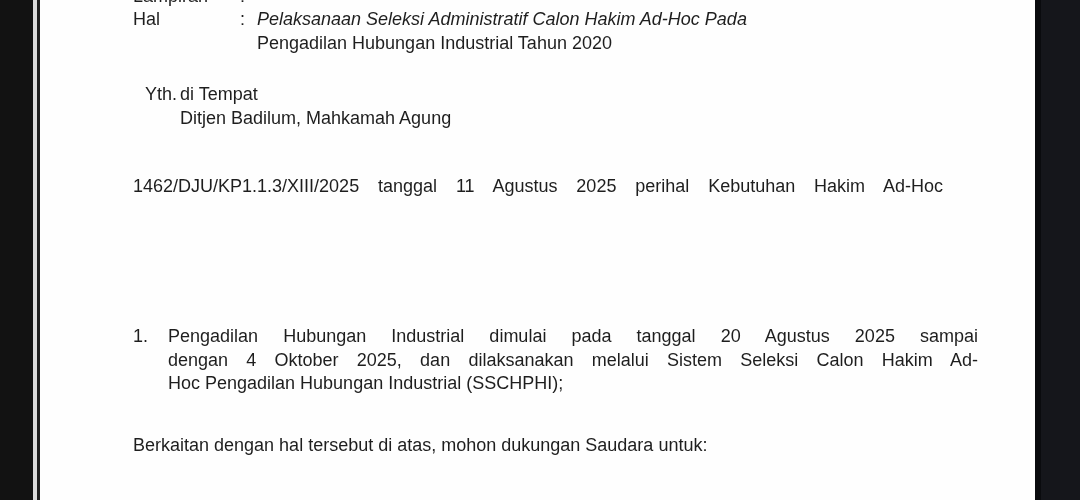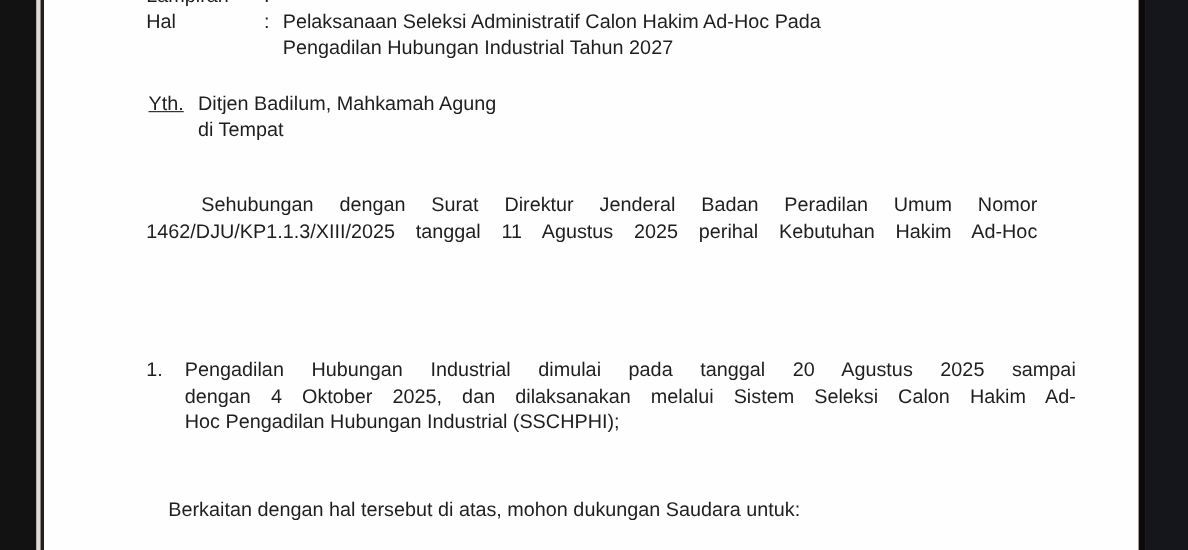--- a/index.html
+++ b/index.html
@@ -1,18 +1,18 @@
 <!DOCTYPE html>
 <html><head>
 <meta charset="utf-8">
 <style>
   html,body{margin:0;padding:0;background:#000;}
   .stage{
     position:relative;width:1080px;height:500px;overflow:hidden;
-    background:#c2410c;
+    background:#1d4ed8;
     font-family:"Liberation Sans", sans-serif;
   }
   
   .bar{position:absolute;top:0;bottom:0;}
   .bar-left-black{left:0;width:33px;background:#121212;}
   .bar-left-seam{left:33px;width:4px;background:#dcdcdc;}
   .bar-left-line{left:37px;width:3px;background:#202020;}
   .bar-right-line{left:1035px;width:6px;background:#0a0b0e;}
   .bar-right-black{left:1041px;width:39px;background:#15161b;}
 
@@ -29,21 +29,21 @@
 
   
   .labelrow{position:relative;}
   .labelrow .lbl{position:absolute;left:0;top:0;}
   .labelrow .cln{position:absolute;left:107px;top:0;}
   .labelrow .val{position:absolute;left:124px;top:0;width:686px;}
   .faint{color:#b9b9b9;}
 
   
   .yth{position:relative;padding-left:47px;}
-  .yth .salut{position:absolute;left:2px;top:0;text-decoration:underline;}
+  .yth .salut{position:absolute;left:12px;top:0;}
 
   
   .item{position:relative;padding-left:35px;}
   .item .num{position:absolute;left:0;top:0;}
 
   .indent1{text-indent:50px;}
 </style>
 </head>
 <body>
 
@@ -60,41 +60,40 @@
     <div class="block labelrow" style="top:-15px;">
       <span class="lbl">Lampiran</span>
       <span class="cln">:</span>
       <span class="val faint">-</span>
     </div>
 
     <div class="block labelrow" style="top:8px;">
       <span class="lbl">Hal</span>
       <span class="cln">:</span>
       <span class="val">
-        <span class="line" style="display:block;">Pelaksanaan Seleksi Administratif Calon Hakim Ad-Hoc Pada</span>
-        <span class="line" style="display:block;">Pengadilan Hubungan Industrial Tahun 2027</span>
+        <span class="line" style="display:block;font-style:italic;">Pelaksanaan Seleksi Administratif Calon Hakim Ad-Hoc Pada</span>
+        <span class="line" style="display:block;">Pengadilan Hubungan Industrial Tahun 2020</span>
       </span>
     </div>
 
     <div class="block yth" style="top:83px;">
       <span class="salut">Yth.</span>
+      <div class="line">di Tempat</div>
       <div class="line">Ditjen Badilum, Mahkamah Agung</div>
-      <div class="line">di Tempat</div>
     </div>
 
     <div class="block" style="top:175px;">
-      <div class="wline j indent1">Sehubungan dengan Surat Direktur Jenderal Badan Peradilan Umum Nomor</div>
       <div class="wline j">1462/DJU/KP1.1.3/XIII/2025 tanggal 11 Agustus 2025 perihal Kebutuhan Hakim Ad-Hoc</div>
     </div>
 
     <div class="block item" style="top:278px;">
       <span class="num">1.</span>
       <div class="wline j">Pengadilan Hubungan Industrial dimulai pada tanggal 20 Agustus 2025 sampai</div>
       <div class="wline j">dengan 4 Oktober 2025, dan dilaksanakan melalui Sistem Seleksi Calon Hakim Ad-</div>
       <div class="line">Hoc Pengadilan Hubungan Industrial (SSCHPHI);</div>
     </div>
 
-    <div class="block" style="top:452px;margin-left:20px;">
+    <div class="block" style="top:434px;">
       <div class="line">Berkaitan dengan hal tersebut di atas, mohon dukungan Saudara untuk:</div>
     </div>
 
   </div>
 </div>
 
 </body></html>

